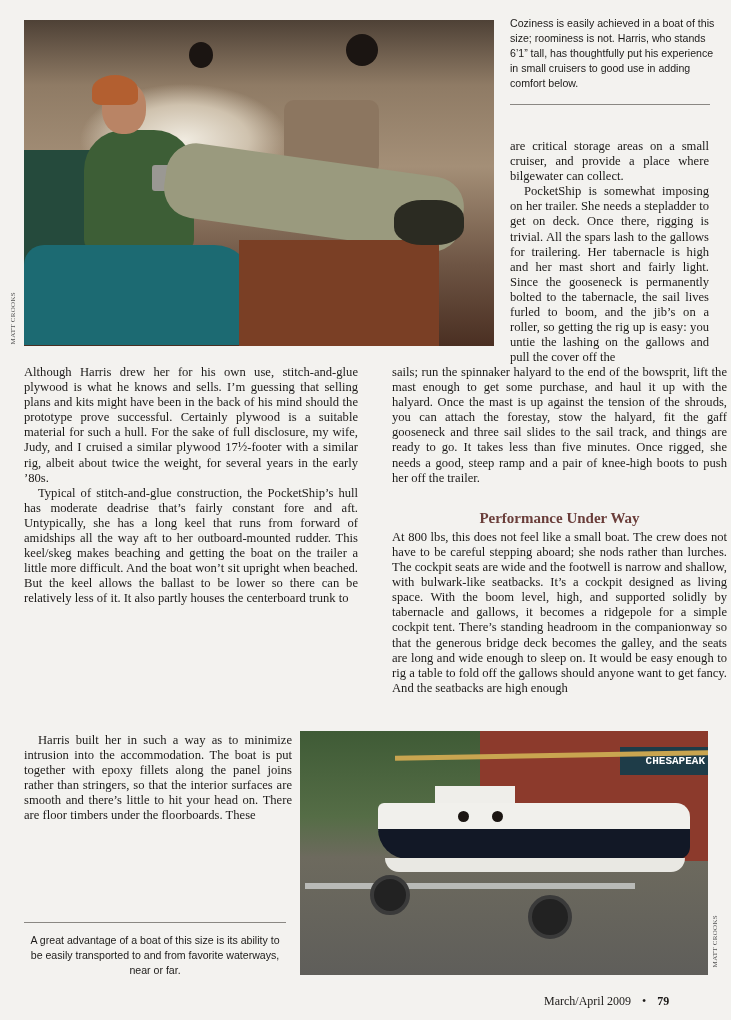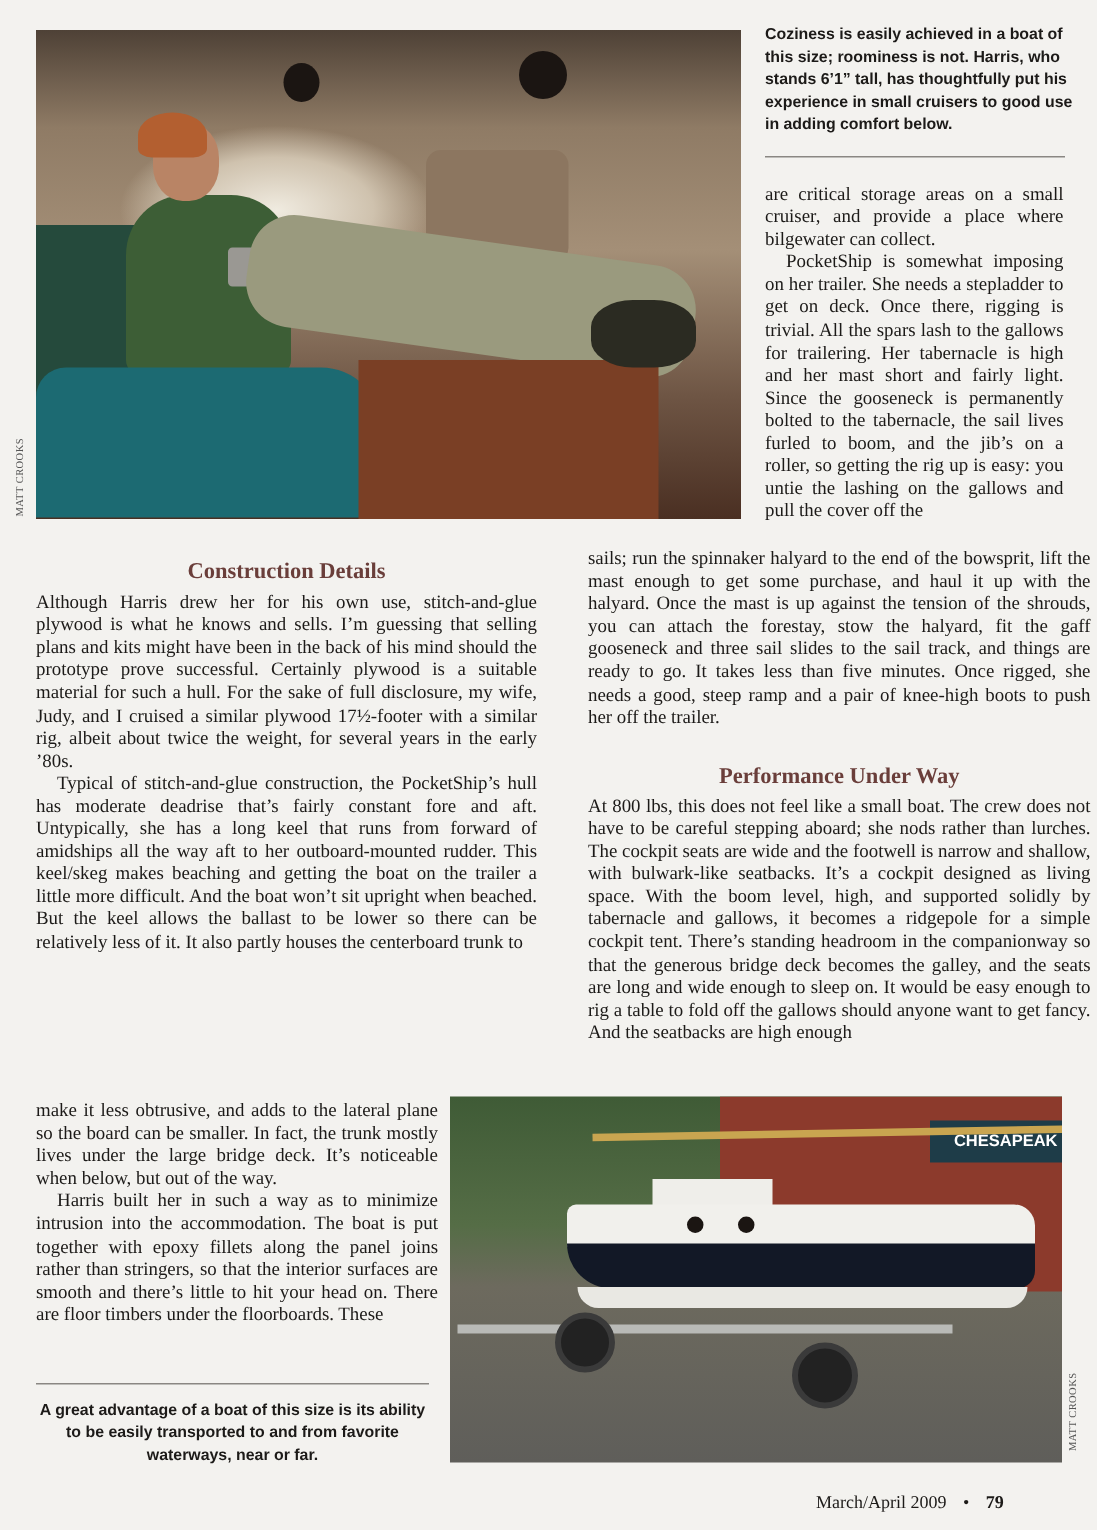--- a/index.html
+++ b/index.html
@@ -16,21 +16,21 @@
   }
   .body-text p { margin: 0; text-indent: 0; }
   .body-text p.indent { text-indent: 14px; }
   .heading {
     font-family: "Liberation Serif", "DejaVu Serif", serif;
     font-weight: bold; color: #6a3e3a; font-size: 15px;
     text-align: center; margin: 0;
   }
   .caption {
     font-family: "Liberation Sans", "DejaVu Sans", sans-serif;
-    font-weight: bold; font-size: 10.6px; line-height: 15px; color: #1c1a18;
+    font-weight: normal; font-size: 10.6px; line-height: 15px; color: #1c1a18;
   }
   .rule { height: 1px; background: #8a8783; }
   .credit {
     font-family: "Liberation Serif", "DejaVu Serif", serif;
     font-size: 7px; color: #555; letter-spacing: 0.3px;
     writing-mode: vertical-rl; transform: rotate(180deg);
   }
   
   #photo-cabin {
     left: 24px; top: 20px; width: 470px; height: 326px;
@@ -63,48 +63,46 @@
   <div class="blob" style="left:140px;top:140px;width:300px;height:75px;background:#9a9a7e;border-radius:30px;transform:rotate(8deg);"></div>
   <div class="blob" style="left:0;top:225px;width:230px;height:100px;background:#1c6a72;border-radius:20px 40px 0 0;"></div>
   <div class="blob" style="left:215px;top:220px;width:200px;height:106px;background:#7a3f25;"></div>
   <div class="blob" style="left:370px;top:180px;width:70px;height:45px;background:#2b2b22;border-radius:40%;"></div>
 </div>
 <div class="abs credit" style="left:9px;top:292px;">MATT CROOKS</div>
 
 <div class="abs caption" style="left:510px;top:16px;width:206px;">Coziness is easily achieved in a boat of this size; roominess is not. Harris, who stands 6’1” tall, has thoughtfully put his experience in small cruisers to good use in adding comfort below.</div>
 <div class="abs rule" style="left:510px;top:104px;width:200px;"></div>
 
-<div class="abs body-text" style="left:510px;top:122px;width:199px;font-family:Liberation Serif, serif;">
+<div class="abs body-text" style="left:510px;top:139px;width:199px;font-family:Liberation Serif, serif;">
   <p>are critical storage areas on a small cruiser, and provide a place where bilgewater can collect.</p>
   <p class="indent">PocketShip is somewhat imposing on her trailer. She needs a stepladder to get on deck. Once there, rigging is trivial. All the spars lash to the gallows for trailering. Her tabernacle is high and her mast short and fairly light. Since the gooseneck is permanently bolted to the tabernacle, the sail lives furled to boom, and the jib’s on a roller, so getting the rig up is easy: you untie the lashing on the gallows and pull the cover off the</p>
 </div>
 
 <div class="abs body-text" style="left:24px;top:365px;width:334px;">
-  <h2 class="heading" style="margin:9px 0 5px;">Construction Details</h2>
   <p>Although Harris drew her for his own use, stitch-and-glue plywood is what he knows and sells. I’m guessing that selling plans and kits might have been in the back of his mind should the prototype prove successful. Certainly plywood is a suitable material for such a hull. For the sake of full disclosure, my wife, Judy, and I cruised a similar plywood 17½-footer with a similar rig, albeit about twice the weight, for several years in the early ’80s.</p>
   <p class="indent">Typical of stitch-and-glue construction, the PocketShip’s hull has moderate deadrise that’s fairly constant fore and aft. Untypically, she has a long keel that runs from forward of amidships all the way aft to her outboard-mounted rudder. This keel/skeg makes beaching and getting the boat on the trailer a little more difficult. And the boat won’t sit upright when beached. But the keel allows the ballast to be lower so there can be relatively less of it. It also partly houses the centerboard trunk to</p>
 </div>
 
 <div class="abs body-text" style="left:24px;top:733px;width:268px;">
-  <p>make it less obtrusive, and adds to the lateral plane so the board can be smaller. In fact, the trunk mostly lives under the large bridge deck. It’s noticeable when below, but out of the way.</p>
   <p class="indent">Harris built her in such a way as to minimize intrusion into the accommodation. The boat is put together with epoxy fillets along the panel joins rather than stringers, so that the interior surfaces are smooth and there’s little to hit your head on. There are floor timbers under the floorboards. These</p>
 </div>
 
 <div class="abs rule" style="left:24px;top:922px;width:262px;"></div>
 <div class="abs caption" style="left:24px;top:933px;width:262px;text-align:center;">A great advantage of a boat of this size is its ability to be easily transported to and from favorite waterways, near or far.</div>
 
 <div class="abs body-text" style="left:392px;top:365px;width:335px;">
   <p>sails; run the spinnaker halyard to the end of the bowsprit, lift the mast enough to get some purchase, and haul it up with the halyard. Once the mast is up against the tension of the shrouds, you can attach the forestay, stow the halyard, fit the gaff gooseneck and three sail slides to the sail track, and things are ready to go. It takes less than five minutes. Once rigged, she needs a good, steep ramp and a pair of knee-high boots to push her off the trailer.</p>
   <h2 class="heading" style="margin:25px 0 4px;">Performance Under Way</h2>
   <p>At 800 lbs, this does not feel like a small boat. The crew does not have to be careful stepping aboard; she nods rather than lurches. The cockpit seats are wide and the footwell is narrow and shallow, with bulwark-like seatbacks. It’s a cockpit designed as living space. With the boom level, high, and supported solidly by tabernacle and gallows, it becomes a ridgepole for a simple cockpit tent. There’s standing headroom in the companionway so that the generous bridge deck becomes the galley, and the seats are long and wide enough to sleep on. It would be easy enough to rig a table to fold off the gallows should anyone want to get fancy. And the seatbacks are high enough</p>
 </div>
 
 <div id="photo-trailer" class="abs">
   <div class="blob" style="left:180px;top:0;width:228px;height:130px;background:#8c3a2c;"></div>
-  <div class="blob" style="left:320px;top:16px;width:88px;height:28px;background:#1e3c48;color:#fff;font-family:Liberation Sans, sans-serif;font-size:11px;font-weight:bold;line-height:28px;text-align:right;padding-right:3px;box-sizing:border-box;">CHESAPEAK</div>
+  <div class="blob" style="left:320px;top:16px;width:88px;height:28px;background:#1e3c48;color:#fff;font-family:Liberation Mono, monospace;font-size:11px;font-weight:bold;line-height:28px;text-align:right;padding-right:3px;box-sizing:border-box;">CHESAPEAK</div>
   <div class="blob" style="left:95px;top:22px;width:320px;height:5px;background:#c9a550;transform:rotate(-1deg);"></div>
   <div class="blob" style="left:135px;top:55px;width:80px;height:22px;background:#efeeea;"></div>
   <div class="blob" style="left:78px;top:72px;width:312px;height:28px;background:#f1f0ec;border-radius:6px 14px 0 0;"></div>
   <div class="porthole" style="left:158px;top:80px;width:11px;height:11px;"></div>
   <div class="porthole" style="left:192px;top:80px;width:11px;height:11px;"></div>
   <div class="blob" style="left:78px;top:98px;width:312px;height:30px;background:#121826;border-radius:0 0 20px 50px;"></div>
   <div class="blob" style="left:85px;top:127px;width:300px;height:14px;background:#e9e8e3;border-radius:0 0 40px 40px;"></div>
   <div class="blob" style="left:5px;top:152px;width:330px;height:6px;background:#b9bab7;"></div>
   <div class="porthole" style="left:70px;top:144px;width:32px;height:32px;background:#222;border:4px solid #3a3a3a;"></div>
   <div class="porthole" style="left:228px;top:164px;width:36px;height:36px;background:#222;border:4px solid #3a3a3a;"></div>

